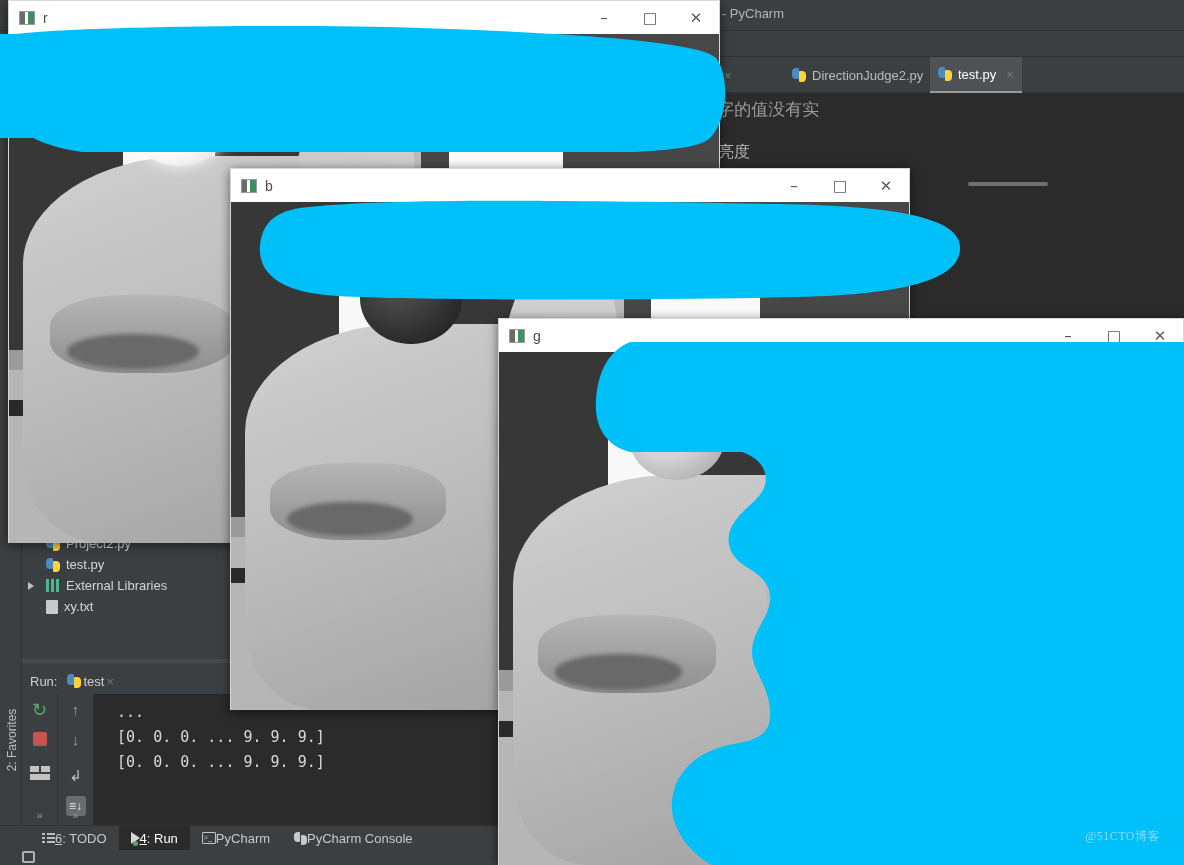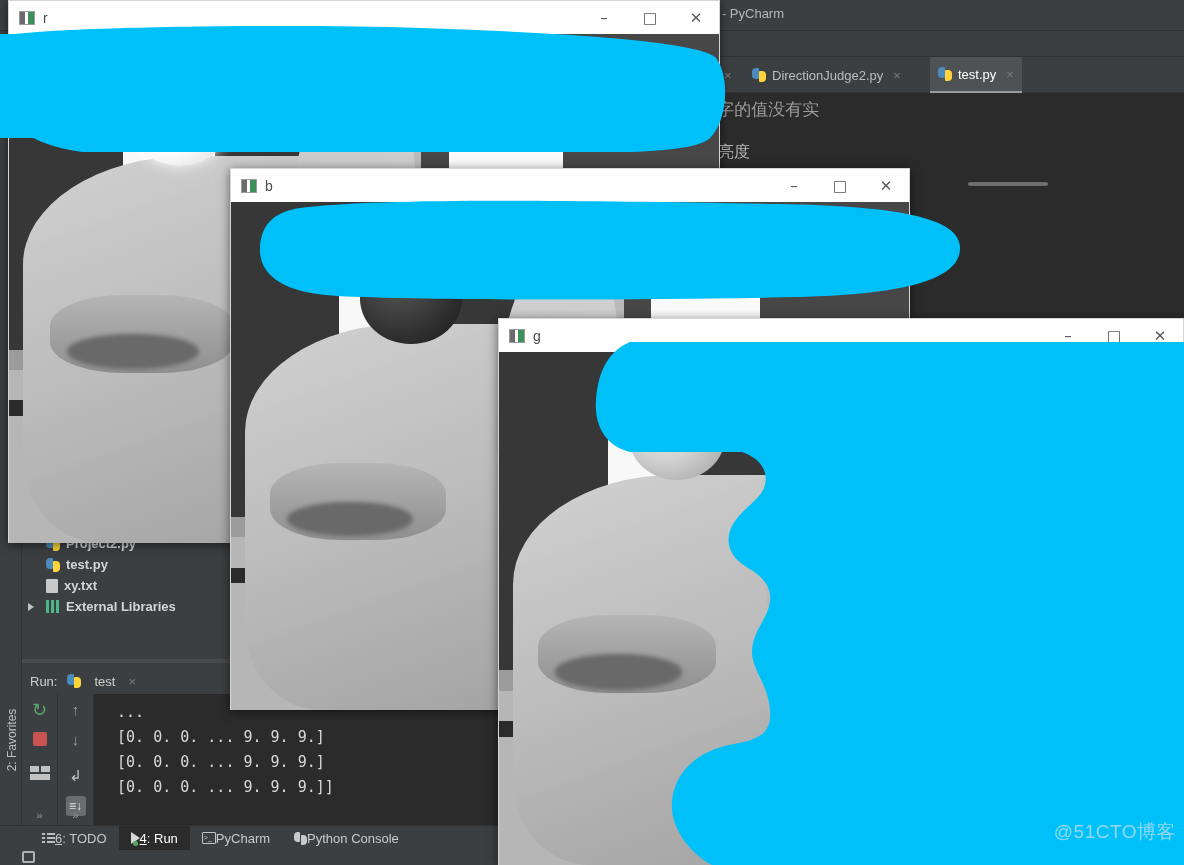--- a/index.html
+++ b/index.html
@@ -64,21 +64,21 @@
   .editor-scrollmark {
     position: absolute; left: 968px; top: 89px; width: 80px; height: 4px;
     background: #6e6e6e; border-radius: 2px;
   }
 
   
   .proj {
     position: absolute; left: 22px; top: 93px; width: 212px; height: 570px;
     background: #3c3f41; border-right: 1px solid #323232;
   }
-  .tree { position: absolute; left: 0; top: 440px; width: 212px; font-weight: bold; }
+  .tree { position: absolute; left: 0; top: 440px; width: 212px; }
   .tree-row {
     display: flex; align-items: center; height: 21px;
     font-size: 13px; color: #d5d5d5; padding-left: 24px; gap: 6px;
     white-space: nowrap;
   }
   .tree-row .arrow {
     position: absolute; left: 6px; width: 0; height: 0;
     border-left: 6px solid #c0c0c0; border-top: 4px solid transparent;
     border-bottom: 4px solid transparent;
   }
@@ -106,21 +106,21 @@
   
   .runwin {
     position: absolute; left: 22px; top: 668px; width: 478px; height: 157px;
     background: #3c3f41;
   }
   .run-head {
     position: absolute; left: 0; top: 0; width: 478px; height: 26px;
     display: flex; align-items: center; gap: 10px; padding-left: 8px;
     font-size: 13px; color: #cfcfcf;
   }
-  .run-tab { display: flex; align-items: center; gap: 13px; position: relative; }
+  .run-tab { display: flex; align-items: center; gap: 2px; position: relative; }
   .run-tab::after {
     content: ""; position: absolute; left: 0; right: 14px; bottom: -7px;
     height: 2px; background: #9a9a9a;
   }
   .pyicon-run { width: 14px; height: 14px; position: relative; flex: none; }
   .pyicon-run::before, .pyicon-run::after { content:""; position:absolute; width:7px; height:11px; }
   .pyicon-run::before { left:0; top:0; background:#4b8bbe; border-radius:4px 1px 1px 4px; }
   .pyicon-run::after  { right:0; bottom:0; background:#ffd43b; border-radius:1px 4px 4px 1px; }
 
   .run-toolcol {
@@ -277,41 +277,41 @@
     background: radial-gradient(circle at 38% 32%, #e0e0e0 0%, #cfcfcf 45%, #b0b0b0 78%, #949494 100%);
   }
   .photo-gray { filter: grayscale(1) contrast(1.05); }
 
   
   .blob { position: absolute; pointer-events: none; }
   .blob svg { display: block; }
 
   
   .watermark {
-    position: absolute; right: 8px; bottom: 20px;
-    font-size: 19px; color: rgba(230,230,230,.62);
-    font-family: Liberation Sans, sans-serif;
+    position: absolute; right: 24px; bottom: 20px;
+    font-size: 12px; color: rgba(230,230,230,.62);
+    font-family: Liberation Serif, serif;
     letter-spacing: .5px; white-space: nowrap;
   }
 </style>
 </head>
 <body>
 
 <div id="root">
 
   <div class="ide">
 
     <div class="ide-titlebar">
       <div class="ide-title">test.py - PyCharm</div>
     </div>
 
     <div class="ide-menurow"></div>
 
     <div class="ide-tabrow">
-      <div class="etab" style="left:744px">
+      <div class="etab" style="left:784px">
         <span class="pyicon"></span>
         <span>DirectionJudge2.py</span>
         <span class="xbtn">×</span>
       </div>
       <div class="etab active" style="left:930px">
         <span class="pyicon"></span>
         <span>test.py</span>
         <span class="xbtn">×</span>
       </div>
       <div class="etab" style="left:720px;padding:0">
@@ -329,27 +329,27 @@
       <div class="tree">
         <div class="tree-row" style="position:relative">
           <span class="pyicon"></span>
           <span>Project2.py</span>
         </div>
         <div class="tree-row" style="position:relative">
           <span class="pyicon"></span>
           <span>test.py</span>
         </div>
         <div class="tree-row" style="position:relative">
-          <span class="txticon"></span>
-          <span>xy.txt</span>
-        </div>
-        <div class="tree-row" style="position:relative">
           <span class="arrow"></span>
           <span class="libicon"></span>
           <span>External Libraries</span>
+        </div>
+        <div class="tree-row" style="position:relative">
+          <span class="txticon"></span>
+          <span>xy.txt</span>
         </div>
       </div>
       <div class="proj-hscroll"></div>
     </div>
 
     <div class="favbar">
       <div class="fav-label">2: Favorites</div>
 
     </div>
 
@@ -378,40 +378,39 @@
         <span class="tbtn" style="color:#9b9b9b;font-size:15px;text-align:center;line-height:20px">↓</span>
         <span class="tbtn" style="color:#c2c2c2;font-size:15px;text-align:center;line-height:20px;margin-top:6px">↲</span>
         <span class="tbtn" style="background:#6a6d6f;border-radius:3px;color:#e0e0e0;font-size:12px;text-align:center;line-height:20px">≡↓</span>
         <span class="chev">»</span>
       </div>
 
       <div class="console">
         <div class="console-line"> ...</div>
         <div class="console-line"> [0. 0. 0. ... 9. 9. 9.]</div>
         <div class="console-line"> [0. 0. 0. ... 9. 9. 9.]</div>
-        <div class="console-line"> [0. 0. 0. ... 9. 9. 9.]]</div>
       </div>
     </div>
 
     <div class="statusbar">
       <div class="sbtn">
         <span class="bar-icon icon-todo"></span>
         <span><u>6</u><span>: TODO</span></span>
       </div>
       <div class="sbtn active">
         <span class="icon-run-tri"></span>
         <span><u>4</u><span>: Run</span></span>
       </div>
       <div class="sbtn">
         <span class="icon-term">&gt;_</span>
         <span>PyCharm</span>
       </div>
       <div class="sbtn">
         <span class="icon-pyc"></span>
-        <span>Python Console</span>
+        <span>PyCharm Console</span>
       </div>
     </div>
     <div class="statusbar2"></div>
     <div class="win-ico-small"></div>
   </div>
 
   <div class="win" id="win-r" style="left:8px; top:0px; width:712px; height:543px;">
     <div class="win-title">
       <span class="winicon"></span>
       <span class="wname">r</span>

